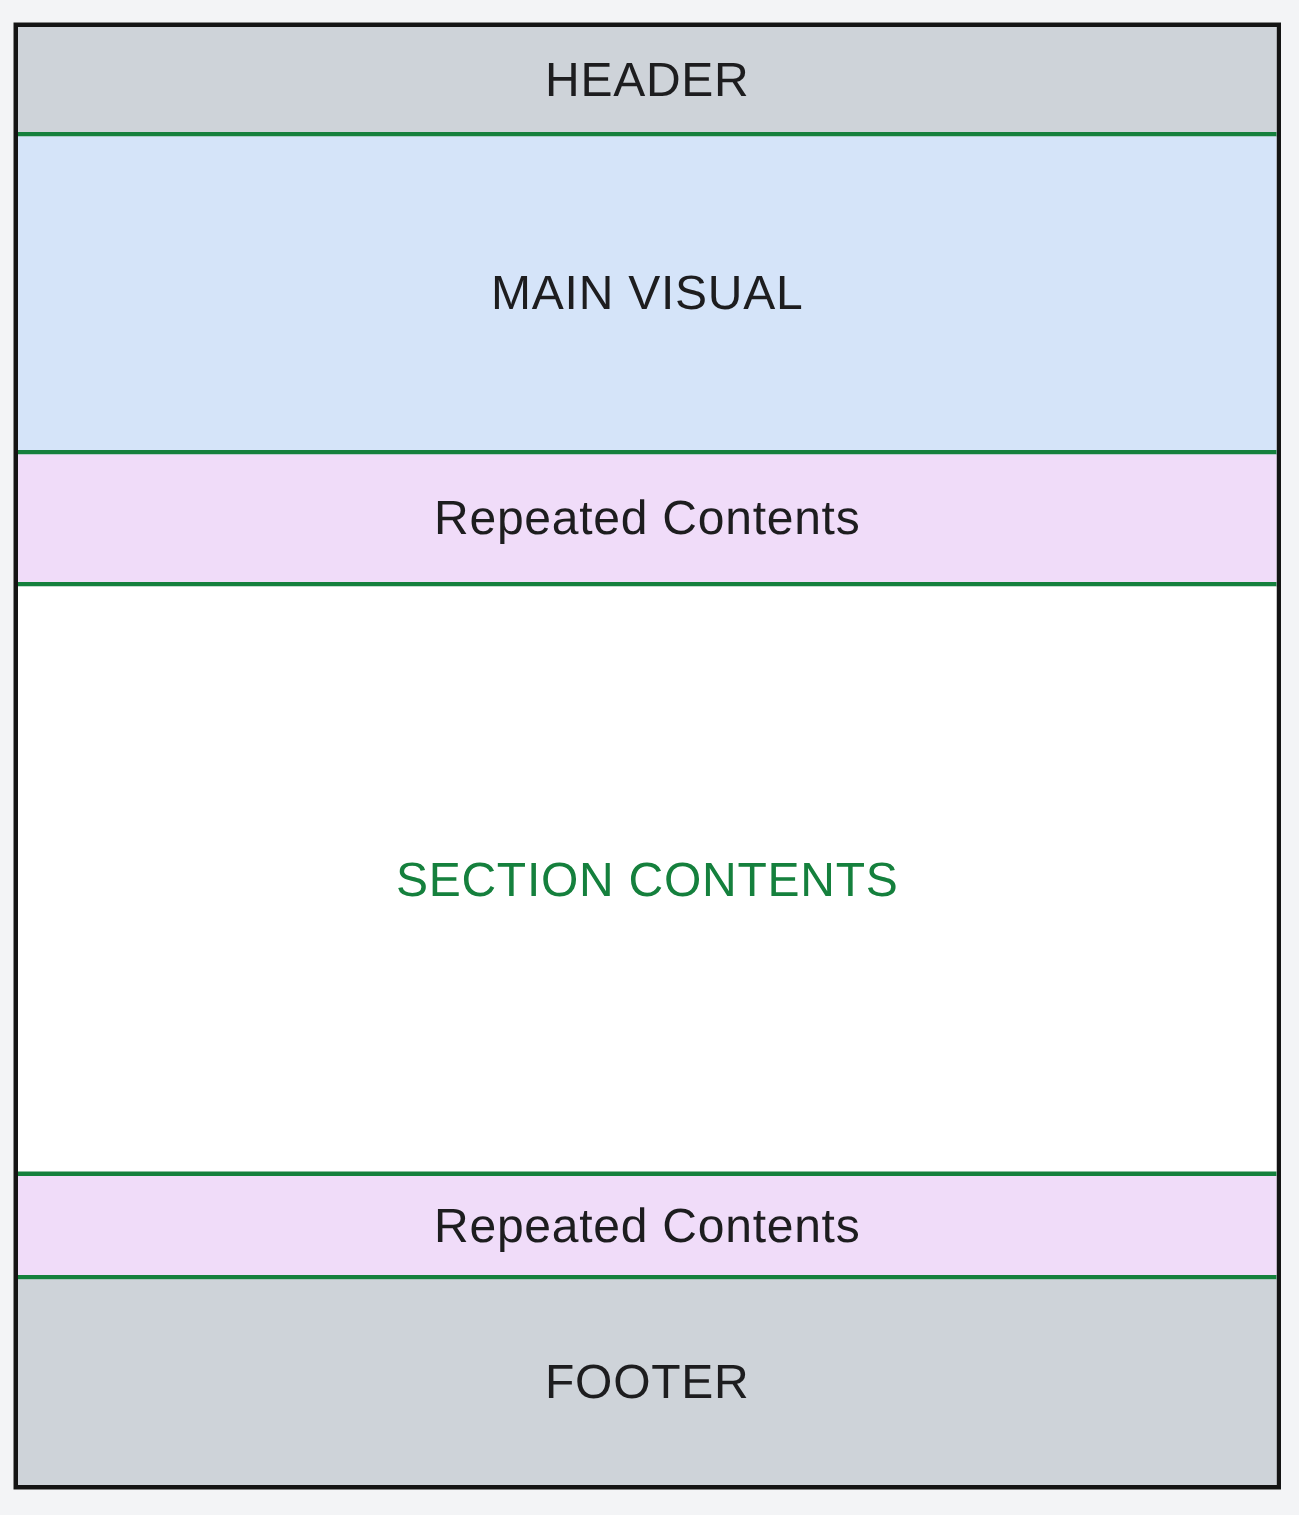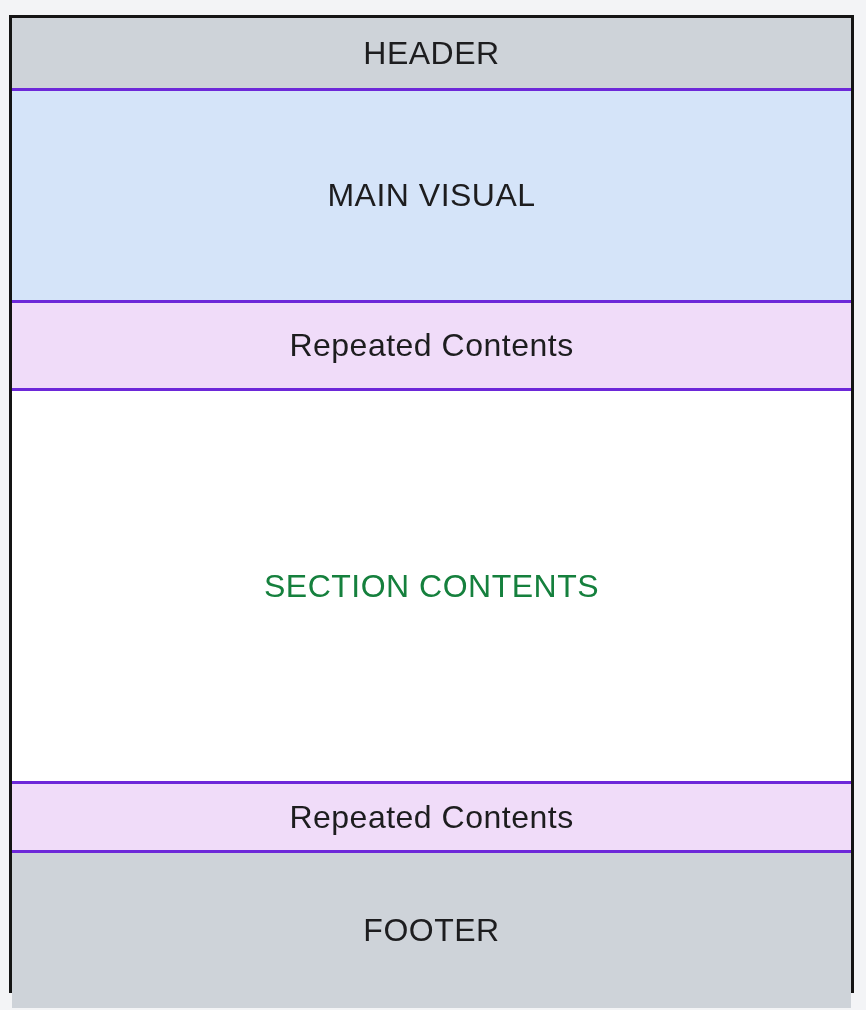--- a/index.html
+++ b/index.html
@@ -21,21 +21,21 @@
     width: 845px;
     height: 978px;
     box-sizing: border-box;
     border: 3px solid #141414;
     display: flex;
     flex-direction: column;
     background: #ffffff;
   }
   .band {
     box-sizing: content-box;
-    border-bottom: 3px solid #6d28d9;
+    border-bottom: 3px solid #15803d;
     display: flex;
     align-items: center;
     justify-content: center;
     flex: 0 0 auto;
   }
   .band:last-child {
     border-bottom: none;
   }
   .band-label {
     font-size: 32px;
@@ -43,21 +43,21 @@
     color: #1d1d1f;
     font-weight: 400;
     white-space: nowrap;
   }
   
   .sec-header   { height: 70px;  }
   .sec-main     { height: 209px; }
   .sec-rep-top  { height: 85px;  }
   .sec-section  { height: 390px; }
   .sec-rep-bot  { height: 66px;  }
-  .sec-footer   { height: 155px; }
+  .sec-footer   { height: 137px; }
 </style>
 </head>
 <body style="background: rgb(243, 244, 246);">
 
 <div class="layout-box">
 
   <div class="band sec-header" style="background: rgb(206, 211, 217);">
     <span class="band-label" style="color: rgb(29, 29, 31);">HEADER</span>
   </div>
 

